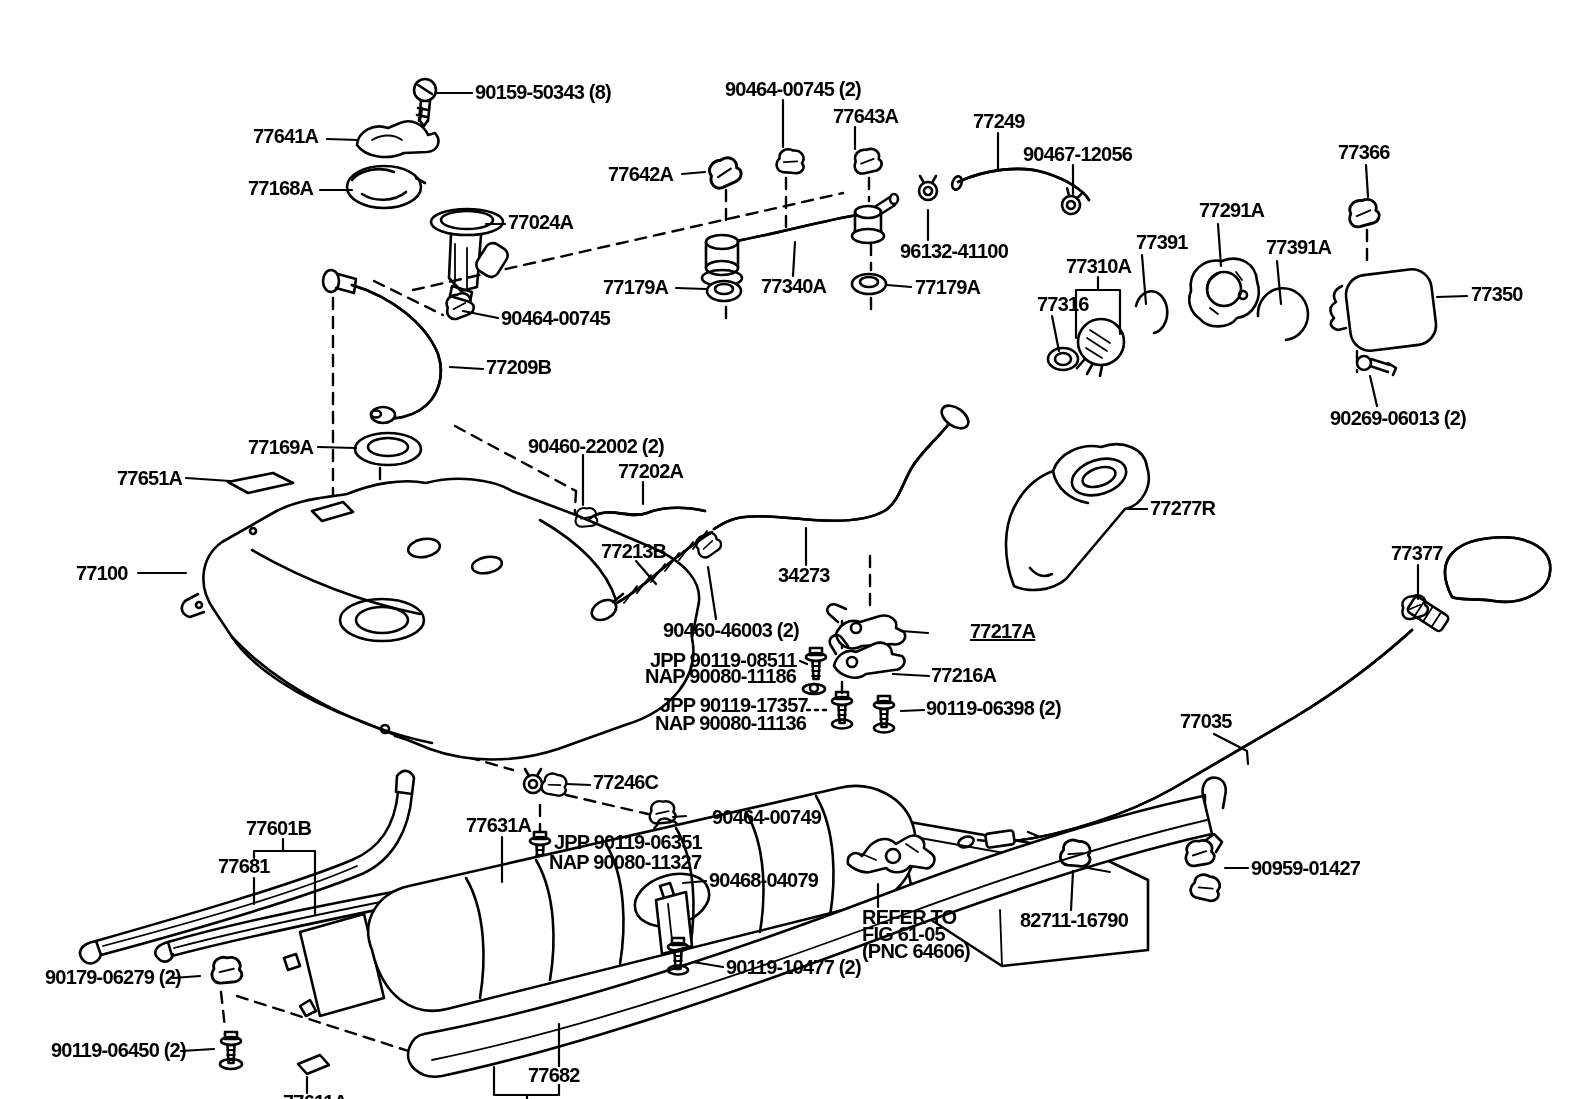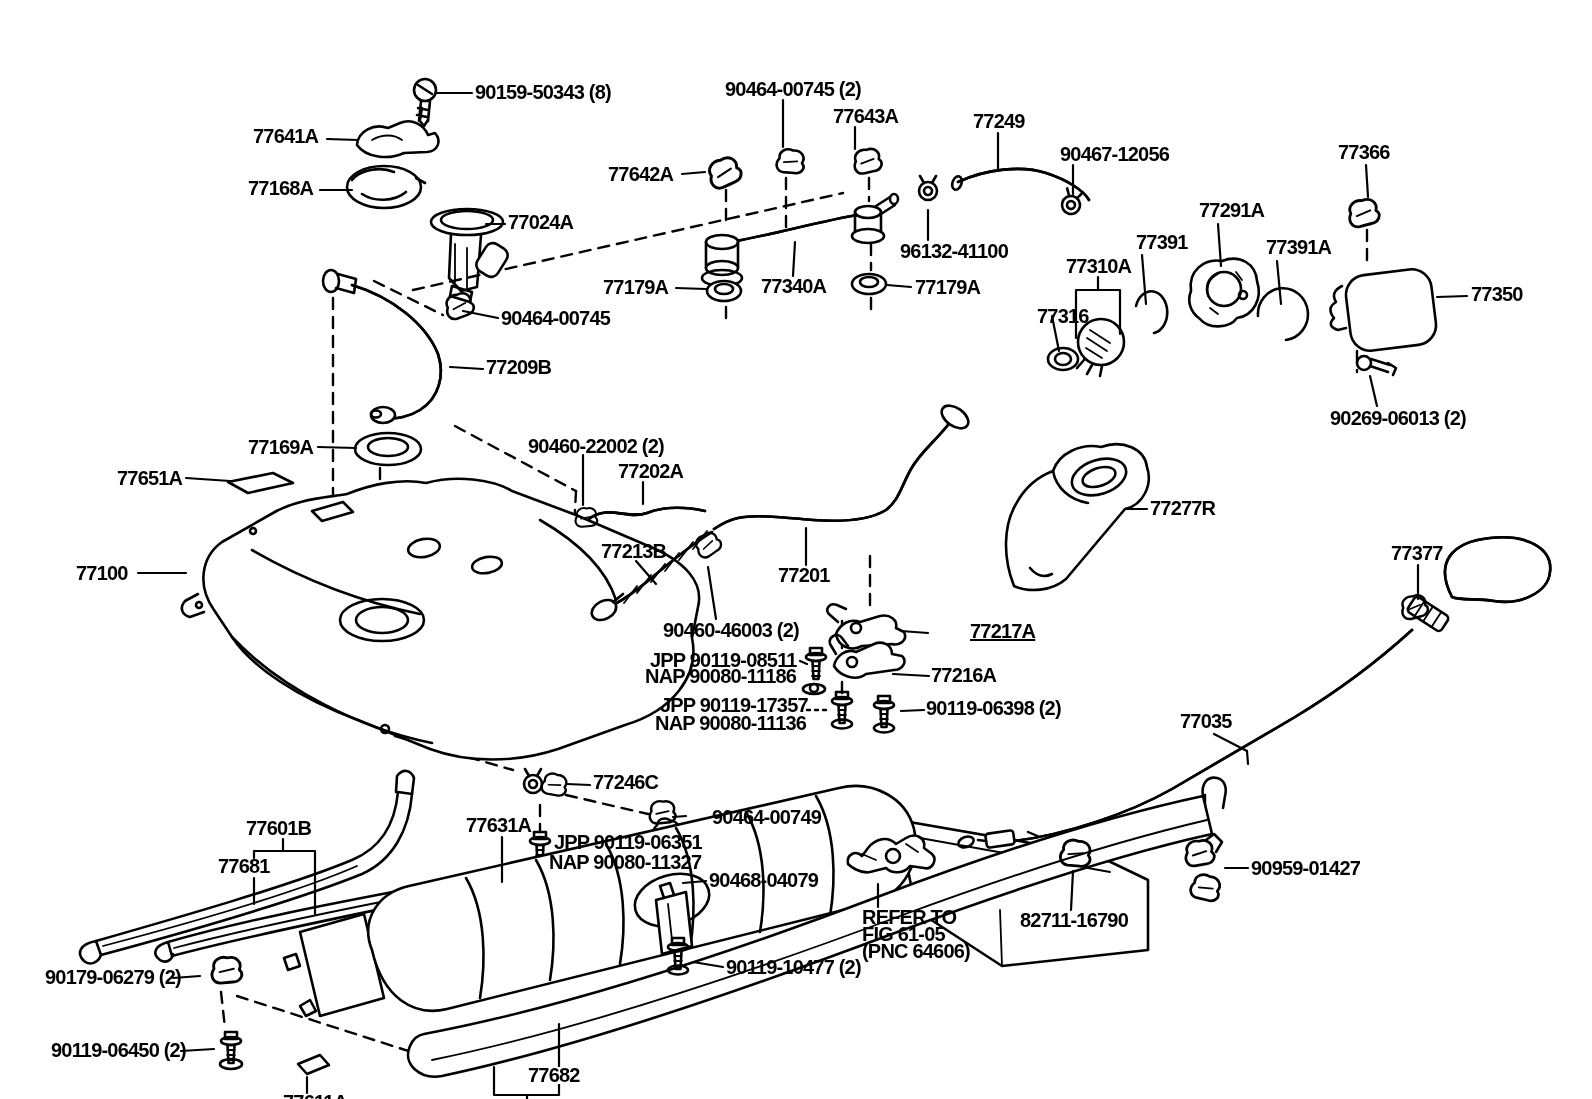--- a/index.html
+++ b/index.html
@@ -397,37 +397,37 @@
       <div class="part-label" style="left: 508px; top: 166px;">77024A</div>
       <div class="part-label" style="left: 501px; top: 262px;">90464-00745</div>
       <div class="part-label" style="left: 486px; top: 311px;">77209B</div>
       <div class="part-label" style="left: 248px; top: 391px;">77169A</div>
       <div class="part-label" style="left: 117px; top: 422px;">77651A</div>
       <div class="part-label" style="left: 76px; top: 517px;">77100</div>
       <div class="part-label" style="left: 725px; top: 33px;">90464-00745 (2)</div>
       <div class="part-label" style="left: 833px; top: 60px;">77643A</div>
       <div class="part-label" style="left: 608px; top: 118px;">77642A</div>
       <div class="part-label" style="left: 973px; top: 65px;">77249</div>
-      <div class="part-label" style="left: 1060px; top: 98px;">90467-12056</div>
+      <div class="part-label" style="left: 1023px; top: 98px;">90467-12056</div>
       <div class="part-label" style="left: 900px; top: 195px;">96132-41100</div>
       <div class="part-label" style="left: 603px; top: 231px;">77179A</div>
       <div class="part-label" style="left: 761px; top: 230px;">77340A</div>
       <div class="part-label" style="left: 915px; top: 231px;">77179A</div>
       <div class="part-label" style="left: 1066px; top: 210px;">77310A</div>
-      <div class="part-label" style="left: 1037px; top: 260px; text-align: center;">77316</div>
+      <div class="part-label" style="left: 1037px; top: 248px; text-align: center;">77316</div>
       <div class="part-label" style="left: 1136px; top: 186px;">77391</div>
       <div class="part-label" style="left: 1199px; top: 154px;">77291A</div>
       <div class="part-label" style="left: 1266px; top: 191px;">77391A</div>
       <div class="part-label" style="left: 1338px; top: 96px;">77366</div>
       <div class="part-label" style="left: 1471px; top: 238px; text-align: right;">77350</div>
       <div class="part-label" style="left: 1330px; top: 362px;">90269-06013 (2)</div>
       <div class="part-label" style="left: 528px; top: 390px;">90460-22002 (2)</div>
       <div class="part-label" style="left: 618px; top: 415px;">77202A</div>
       <div class="part-label" style="left: 601px; top: 495px;">77213B</div>
-      <div class="part-label" style="left: 778px; top: 519px;">77201</div>
+      <div class="part-label" style="left: 778px; top: 519px;">34273</div>
       <div class="part-label" style="left: 1150px; top: 452px; text-align: right;">77277R</div>
       <div class="part-label" style="left: 1391px; top: 497px;">77377</div>
       <div class="part-label" style="left: 663px; top: 574px;">90460-46003 (2)</div>
       <div class="part-label" style="left: 650px; top: 604px;">JPP 90119-08511</div>
       <div class="part-label" style="left: 645px; top: 620px;">NAP 90080-11186</div>
       <div class="part-label" style="left: 660px; top: 649px;">JPP 90119-17357</div>
       <div class="part-label" style="left: 655px; top: 667px;">NAP 90080-11136</div>
       <div class="part-label" style="left: 970px; top: 575px; text-decoration: underline;">77217A</div>
       <div class="part-label" style="left: 931px; top: 619px;">77216A</div>
       <div class="part-label" style="left: 926px; top: 652px;">90119-06398 (2)</div>

